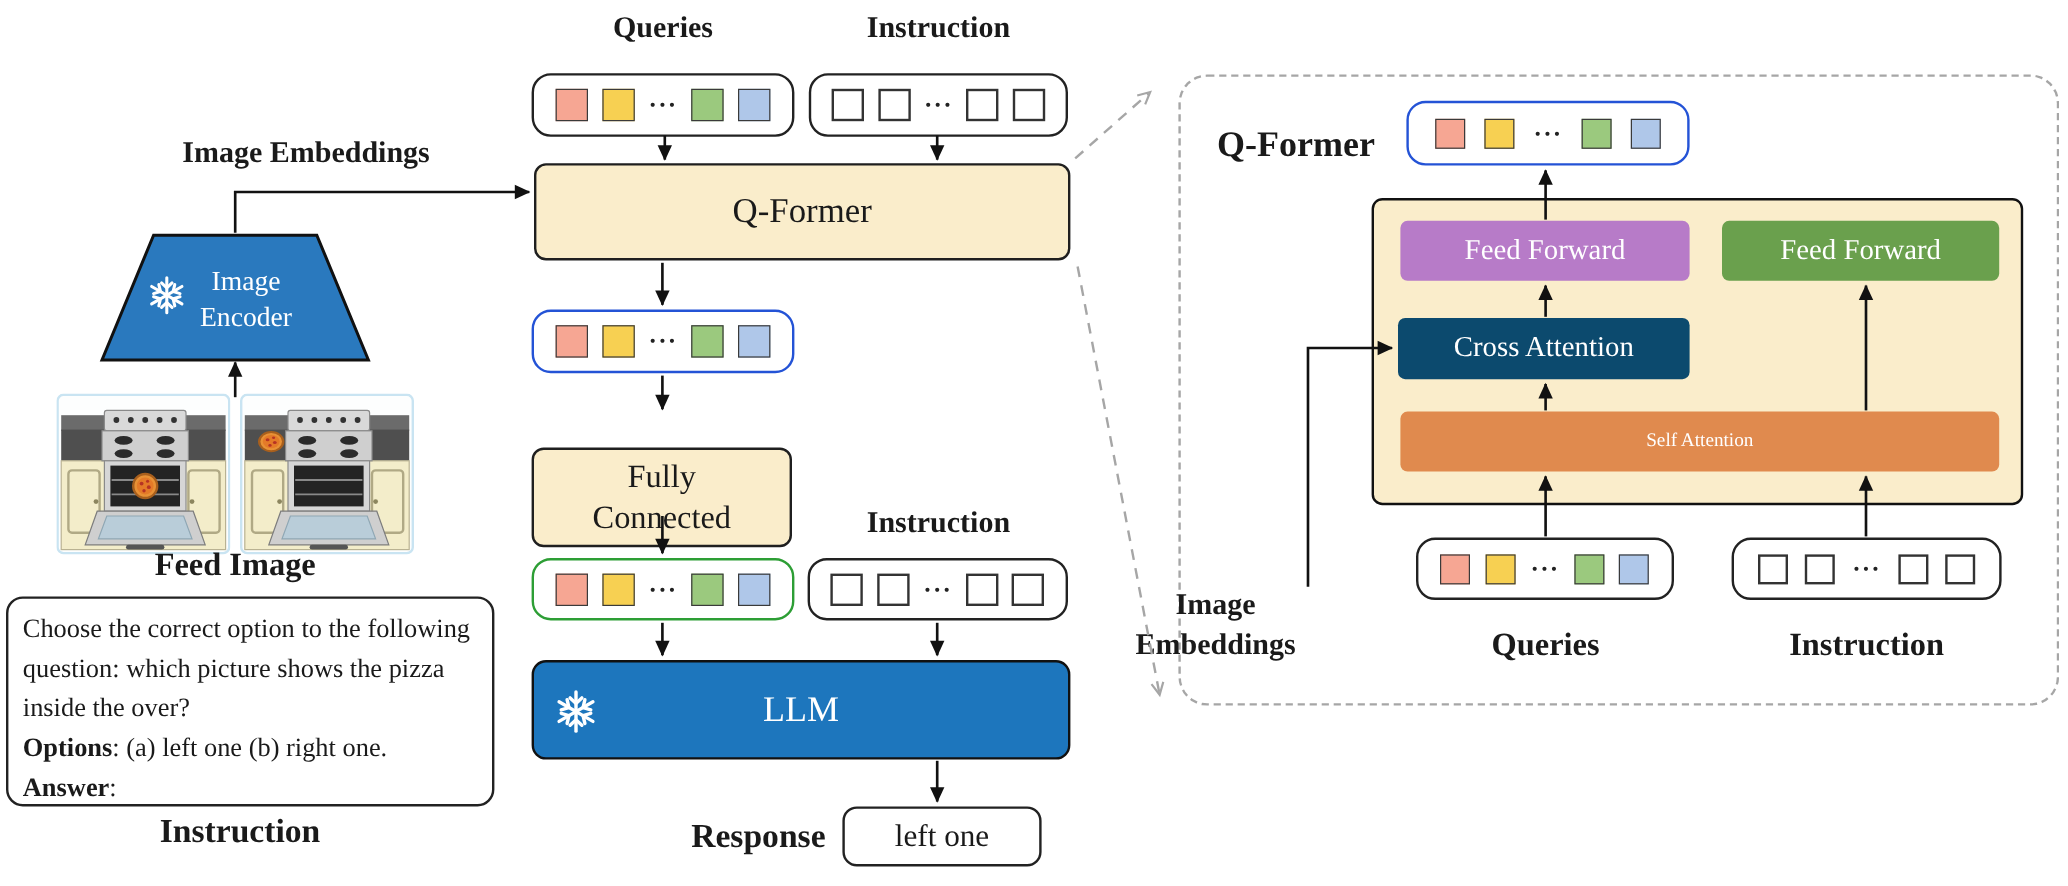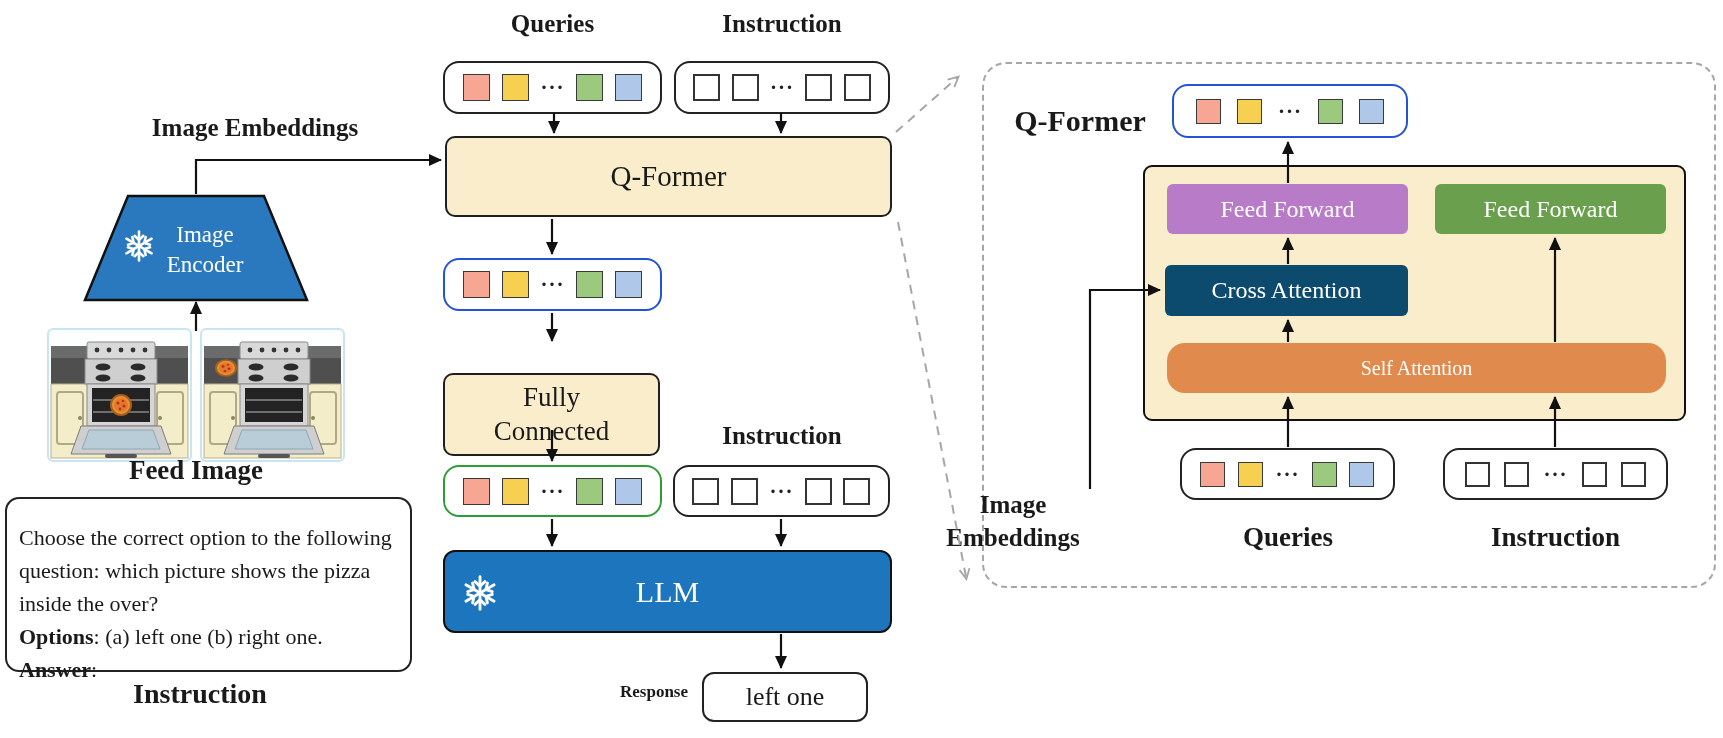--- a/index.html
+++ b/index.html
@@ -17,21 +17,21 @@
   .tokrow{position:absolute;box-sizing:border-box;background:#ffffff;border:2px solid #222;
     border-radius:16px;display:flex;align-items:center;justify-content:space-evenly;padding:0 6px;}
   .tokrow.blue{border:2.5px solid #2453d6;}
   .tokrow.green{border:2.5px solid #2d9e35;}
   .tok{display:block;width:27px;height:27px;box-sizing:border-box;border:1.5px solid #3a3a3a;}
   .tok.sm{width:25px;height:25px;}
   .tok.white{background:#fff;border:2px solid #333;}
   .dots{font-size:21px;font-weight:bold;letter-spacing:1px;color:#222;}
   .panel{position:absolute;border:2px dashed #a6a6a6;border-radius:24px;box-sizing:border-box;}
   .instrbox{position:absolute;box-sizing:border-box;border:2px solid #222;border-radius:14px;
-    padding:22px 12px;font-size:22px;line-height:33px;background:#fff;}
+    padding:8px 12px;font-size:22px;line-height:33px;background:#fff;}
   svg.overlay{position:absolute;left:0;top:0;z-index:30;pointer-events:none;}
   .under{z-index:5;} .mid{z-index:10;} .top{z-index:20;}
 </style>
 </head>
 <body>
 
 <svg width="0" height="0" style="position:absolute">
   <defs>
     <g id="sfspoke" stroke="currentColor" stroke-width="2.1" fill="none" stroke-linecap="round">
       <line y1="-12" y2="12"></line>
@@ -163,21 +163,21 @@
   <span class="tok white"></span>
 </div>
 
 <div class="box under" style="left: 443px; top: 550px; width: 449px; height: 83px; border-radius: 12px; border: 2px solid rgb(17, 17, 17); color: rgb(255, 255, 255); font-size: 30px; background: rgb(29, 118, 189);">
   <svg width="38" height="38" viewBox="-14 -14 28 28" style="position:absolute;left:16px;top:22px;color:#fff;">
       <use href="#sf"></use>
     </svg>
   <span>LLM</span>
 </div>
 
-<div class="lbl under" style="left:530px;top:682px;width:158px;font-size:17px;text-align:right;">Response</div>
+<div class="lbl under" style="left:530px;top:682px;width:158px;font-size:28px;text-align:right;">Response</div>
 <div class="box under" style="left:702px;top:672px;width:166px;height:50px;border:2px solid #222;border-radius:12px;font-size:26px;background:#fff;">
   <span>left one</span>
 </div>
 
 <div class="panel under" style="left:982px;top:62px;width:734px;height:526px;"></div>
 
 <div class="lbl mid" style="left:995px;top:104px;width:170px;font-size:30px;">Q-Former</div>
 
 <div class="tokrow blue mid" style="left:1172px;top:84px;width:236px;height:54px;">
   <span class="tok sm" style="background: rgb(246, 166, 147);"></span>
@@ -191,21 +191,21 @@
 
 <div class="box ffbox top" style="left: 1167px; top: 184px; width: 241px; height: 50px; font-size: 24px; background: rgb(183, 123, 200);">
   <span>Feed Forward</span>
 </div>
 <div class="box ffbox top" style="left: 1435px; top: 184px; width: 231px; height: 50px; font-size: 24px; background: rgb(106, 160, 77);">
   <span>Feed Forward</span>
 </div>
 <div class="box ffbox top" style="left: 1165px; top: 265px; width: 243px; height: 51px; font-size: 24px; background: #0c4a6e;">
   <span>Cross Attention</span>
 </div>
-<div class="box ffbox top" style="left: 1167px; top: 343px; width: 499px; height: 50px; font-size: 20px; background: rgb(224, 138, 78); border-radius: 18px;">
+<div class="box ffbox top" style="left: 1167px; top: 343px; width: 499px; height: 50px; font-size: 16px; background: rgb(224, 138, 78);">
   <span>Self Attention</span>
 </div>
 
 <div class="tokrow mid" style="left:1180px;top:448px;width:215px;height:52px;">
   <span class="tok sm" style="background: rgb(246, 166, 147);"></span>
   <span class="tok sm" style="background: rgb(247, 208, 82);"></span>
   <span class="dots">···</span>
   <span class="tok sm" style="background: rgb(155, 201, 126);"></span>
   <span class="tok sm" style="background: rgb(175, 199, 233);"></span>
 </div>

